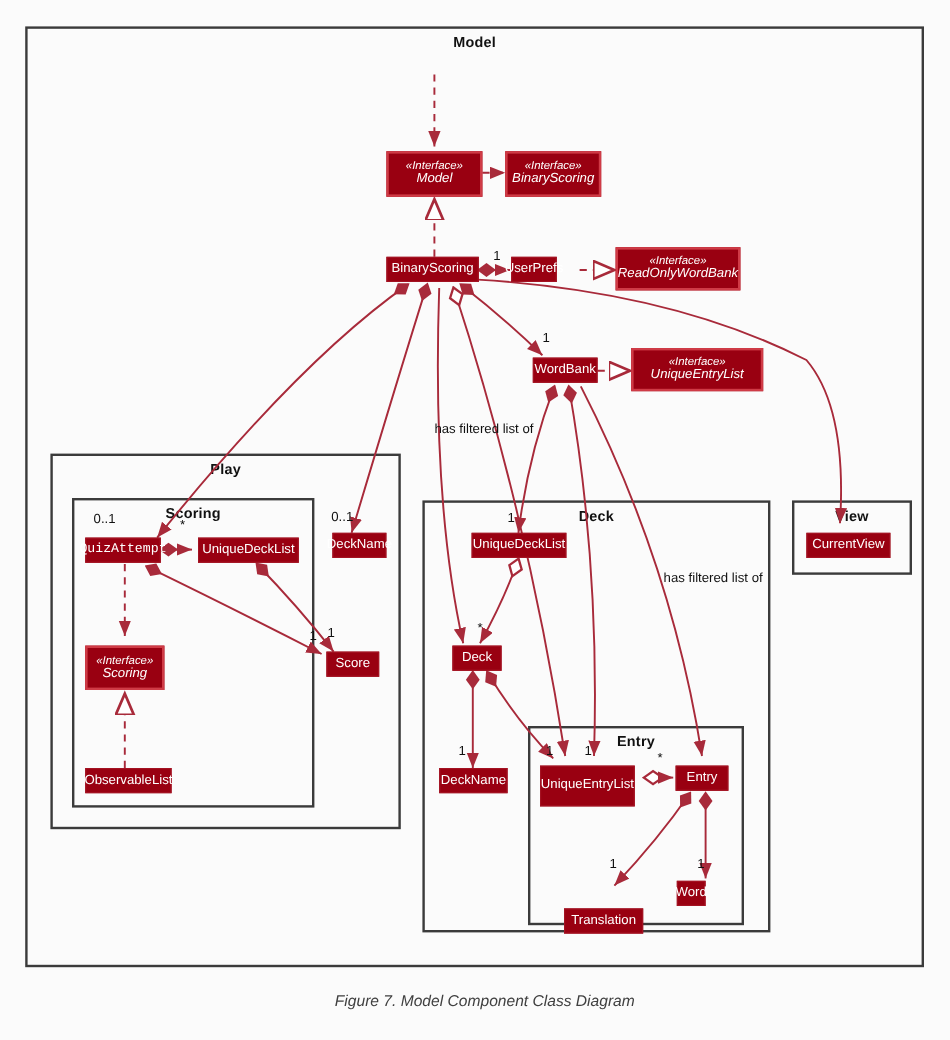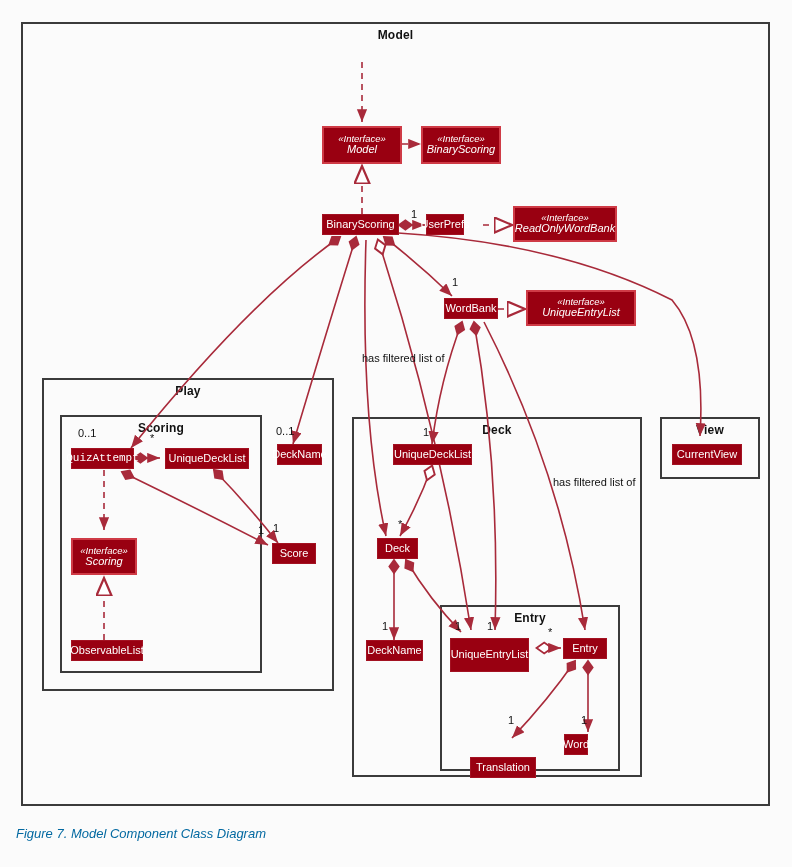--- a/index.html
+++ b/index.html
@@ -14,22 +14,22 @@
   .cls{position:absolute;background:#990011;border:1px solid #a31222;color:#fff;
        font-size:11px;line-height:1.05;display:flex;align-items:center;justify-content:center;
        box-sizing:border-box;text-align:center;white-space:nowrap;}
   .iface{background:#990011;border:2px solid #cf3b46;color:#fff;font-style:italic;
          display:flex;flex-direction:column;align-items:center;justify-content:center;}
   .iface .st{font-size:9.5px;}
   .iface .nm{font-size:11px;}
   .mult{position:absolute;font-size:11px;color:#111;}
   .note{position:absolute;font-size:11px;color:#111;white-space:nowrap;}
 
-  #caption{position:absolute;left:16px;right:0;top:826px;
-    font-style:italic;font-size:13px;color:#0369a1;}
+  #caption{position:absolute;left:16px;right:0;top:826px;text-align:center;
+    font-style:italic;font-size:13px;color:#404040;}
 </style>
 </head>
 <body>
 
 <div id="stage">
 
   <div class="pkg" style="left:21px;top:22px;width:749px;height:784px;">
     <div class="pkg-title">Model</div>
   </div>
 

